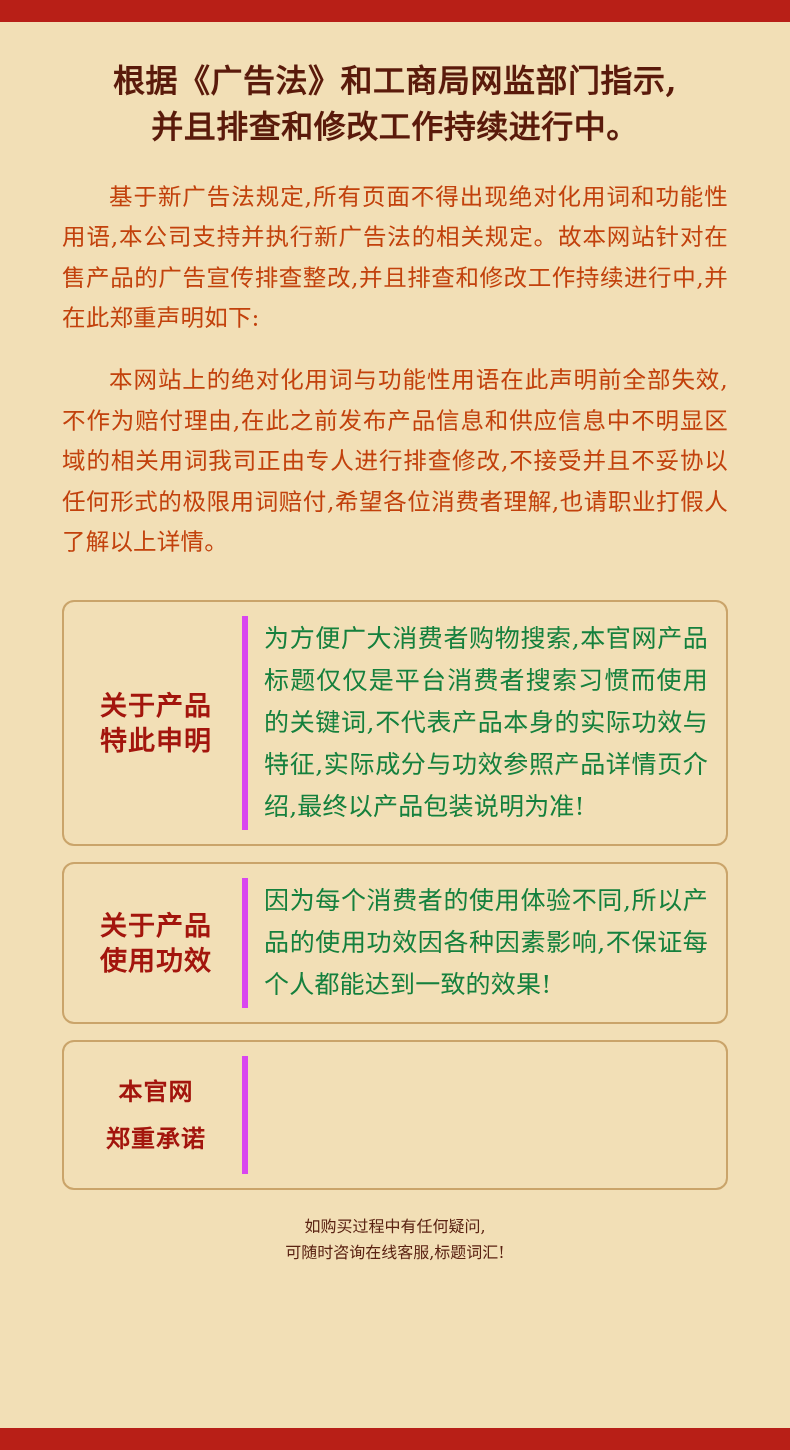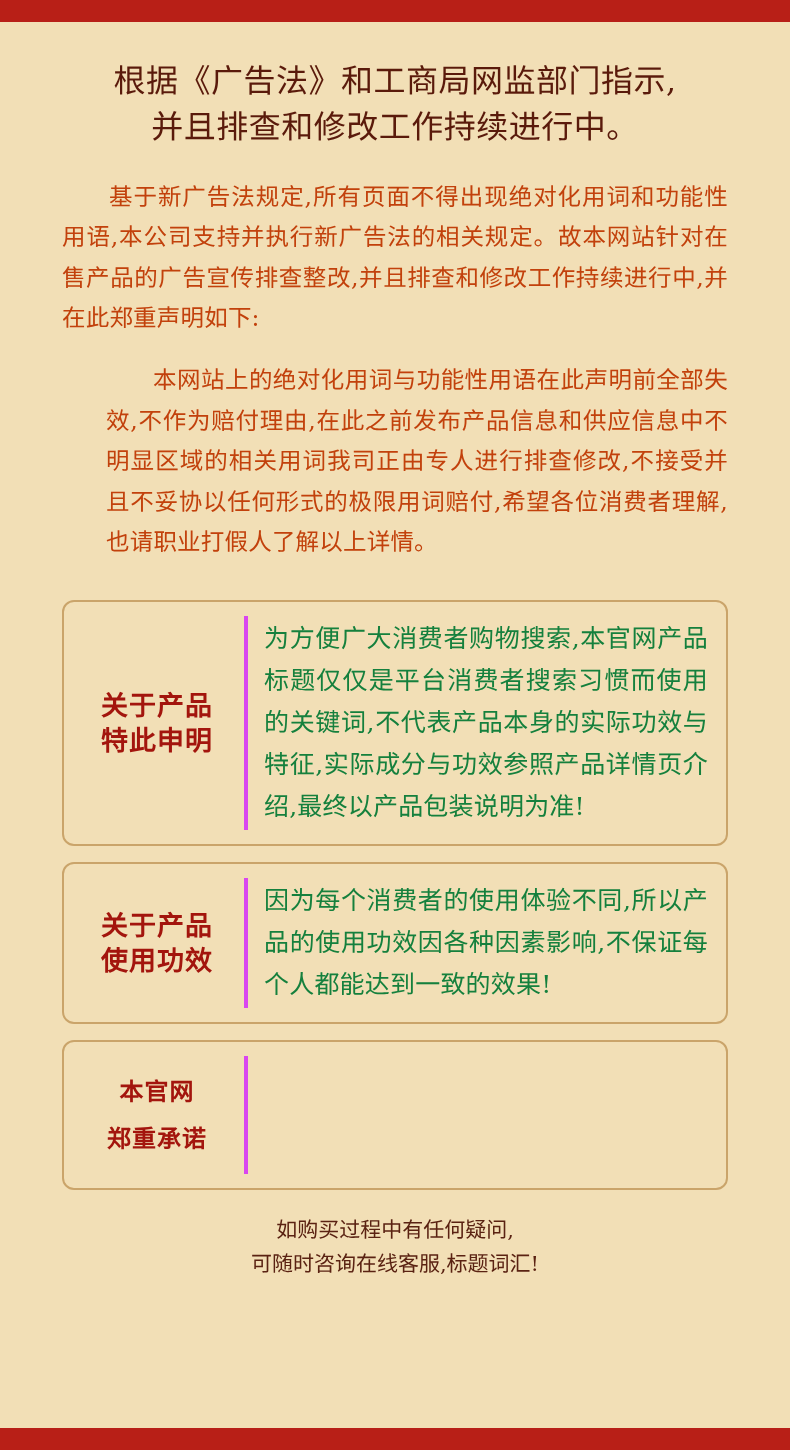--- a/index.html
+++ b/index.html
@@ -38,40 +38,40 @@
     flex: 1 1 auto;
     padding: 36px 62px 0 62px;
     display: flex;
     flex-direction: column;
   }
 
   .headline {
     text-align: center;
     color: #5a1a0b;
     font-family: "DejaVu Serif", "Liberation Serif", serif;
-    font-weight: normal;
+    font-weight: bold;
     font-size: 32px;
     line-height: 1.45;
     letter-spacing: 0.5px;
     margin: 0 0 26px 0;
   }
   .headline .l1 { display: block; }
   .headline .l2 { display: block; }
 
   .para {
     color: #c2410c;
     font-family: "DejaVu Serif", "Liberation Serif", serif;
     font-size: 23.5px;
     line-height: 1.72;
     text-align: justify;
     text-indent: 2em;
     margin: 0 0 22px 0;
     letter-spacing: 0.2px;
   }
-  .para.second { margin-bottom: 30px; margin-left: 44px; }
+  .para.second { margin-bottom: 30px; }
 
   .cards {
     margin-top: 8px;
     display: flex;
     flex-direction: column;
     gap: 16px;
   }
   .card {
     border: 2px solid #caa46a;
     border-radius: 12px;
@@ -85,21 +85,21 @@
     width: 168px;
     display: flex;
     flex-direction: column;
     justify-content: center;
     align-items: center;
     color: #a3150d;
     font-family: "DejaVu Serif", "Liberation Serif", serif;
     font-weight: bold;
     font-size: 27px;
     line-height: 1.32;
-    border-right: 4px solid #d946ef;
+    border-right: 6px solid #d946ef;
     padding: 4px 10px 4px 0;
     text-align: center;
     letter-spacing: 1px;
   }
   .card-title span { display: block; white-space: nowrap; }
   .card-body {
     flex: 1 1 auto;
     padding: 2px 2px 2px 16px;
     color: #15803d;
     font-family: "DejaVu Serif", "Liberation Serif", serif;
@@ -113,21 +113,21 @@
   .card.c1 { min-height: 198px; }
   .card.c2 { min-height: 150px; }
   .card.c3 { min-height: 150px; }
   .card.c3 .card-title { font-size: 24px; gap: 16px; }
 
   .footer {
     margin-top: 24px;
     text-align: center;
     color: #5a2212;
     font-family: "DejaVu Serif", "Liberation Serif", serif;
-    font-size: 21px;
+    font-size: 16px;
     line-height: 1.6;
   }
   .footer span { display: block; }
 </style>
 </head>
 <body>
 
 <div class="page">
 
   <div class="top-bar"></div>

